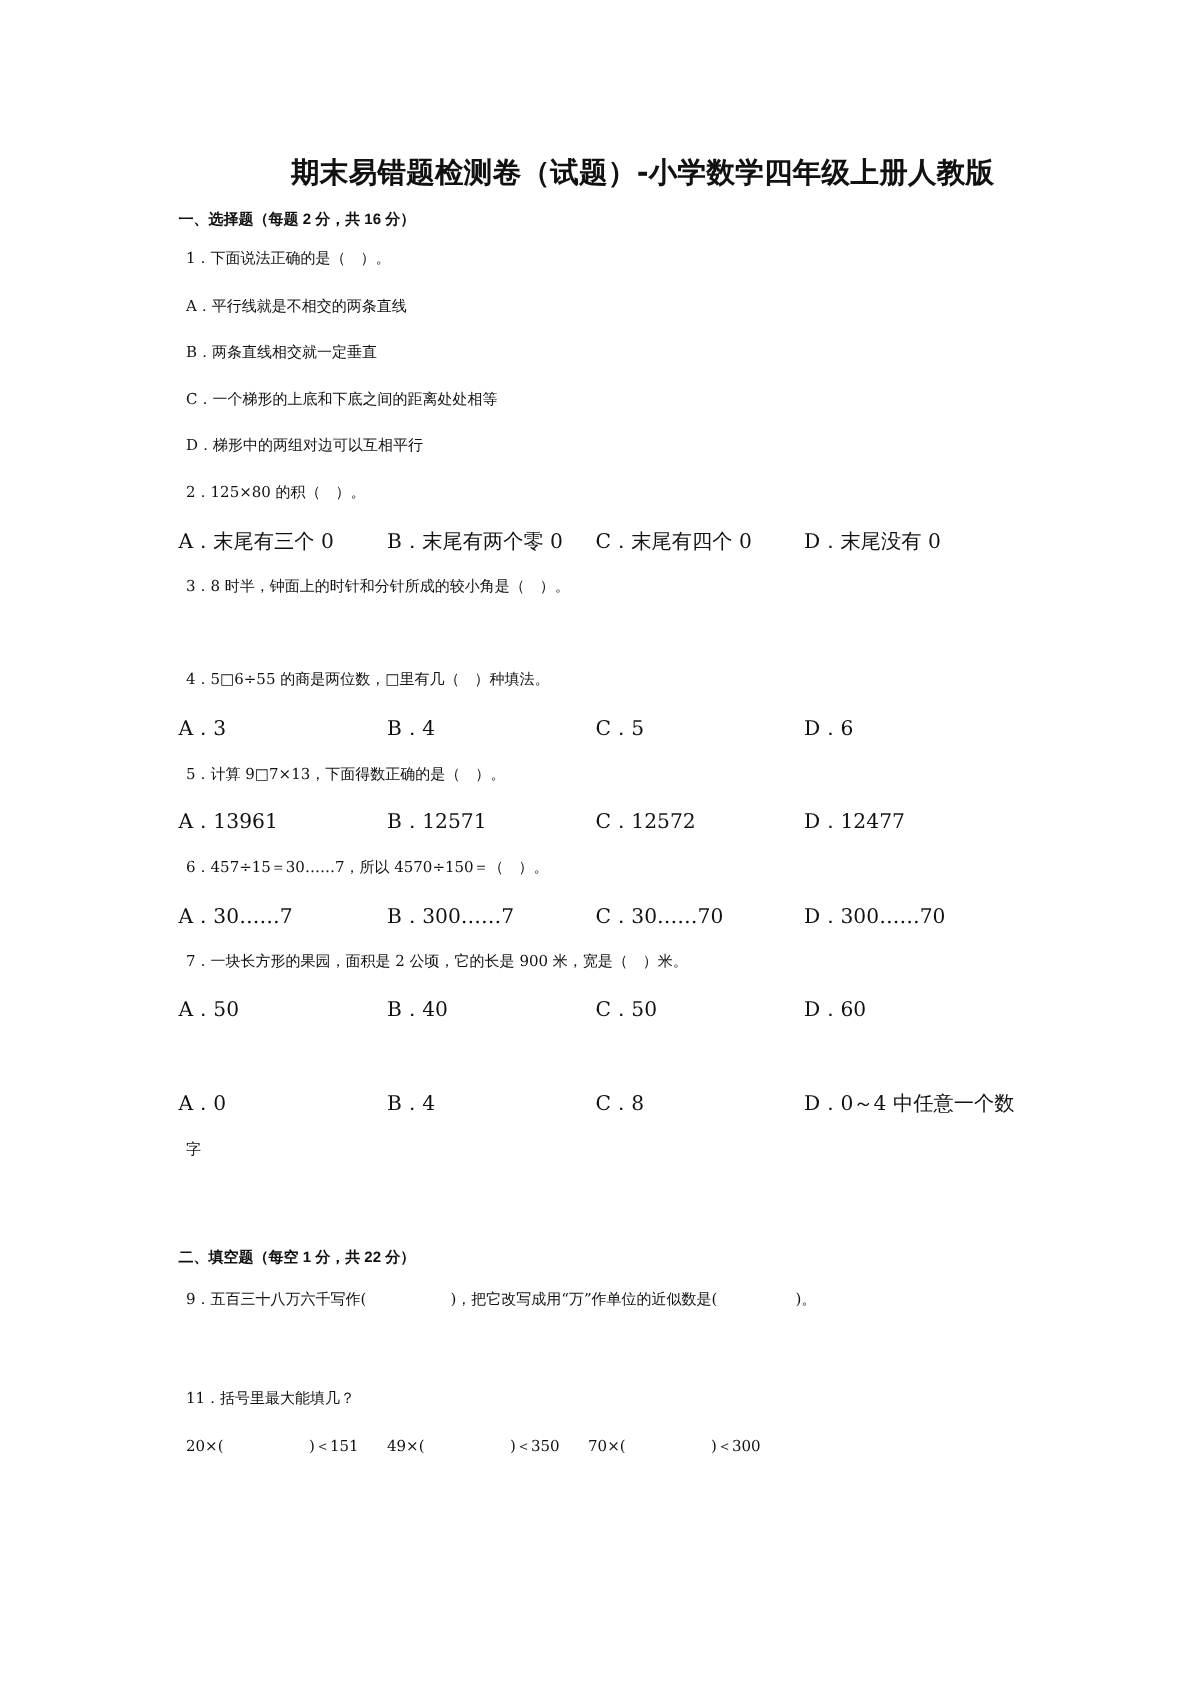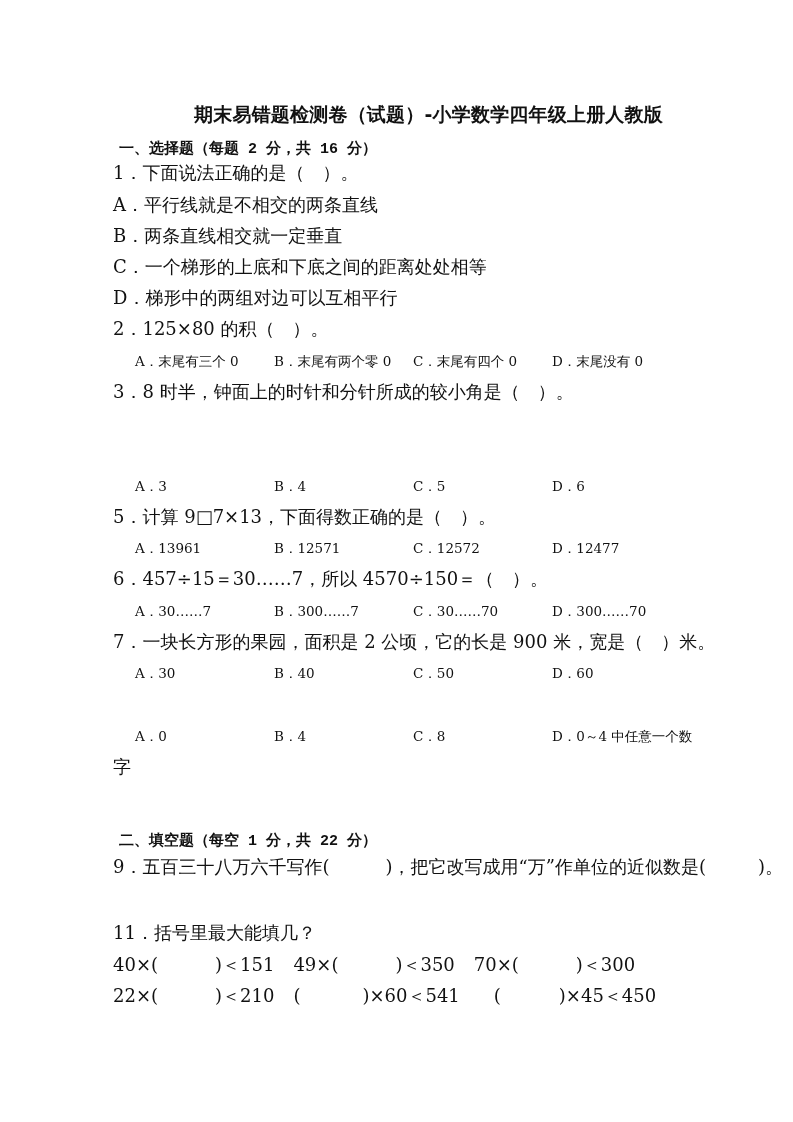--- a/index.html
+++ b/index.html
@@ -2,25 +2,25 @@
 <html><head>
 <meta charset="utf-8">
 <style>
   html, body { margin: 0; padding: 0; background: #ffffff; }
   body { width: 793px; height: 1122px; position: relative; overflow: hidden;
          font-family: "DejaVu Serif", "Liberation Serif", serif; color: #111; }
   .page { position: absolute; left: 0; top: 0; width: 793px; height: 1122px; }
   .title { position: absolute; left: 0; width: 793px; top: 102px; text-align: center;
            font-family: "DejaVu Sans", "Liberation Sans", sans-serif; font-weight: bold;
            font-size: 19px; letter-spacing: 0.2px; padding-left: 32px; }
-  .section { position: absolute; left: 119px; font-family: Liberation Mono, monospace;
-             font-weight: bold; font-size: 15px; }
-  .line { position: absolute; left: 113px; font-size: 18px; white-space: nowrap; line-height: 18px; }
+  .section { position: absolute; left: 119px; font-family: Liberation Sans, sans-serif;
+             font-weight: bold; font-size: 10px; }
+  .line { position: absolute; left: 124px; font-size: 10px; white-space: nowrap; line-height: 18px; }
   .opts { position: absolute; left: 119px; width: 580px; height: 18px; font-size: 13.5px; line-height: 18px; }
-  .opt { position: absolute; top: 0; white-space: nowrap; margin-left: 16px; }
+  .opt { position: absolute; top: 0; white-space: nowrap; }
   .opt.a { left: 0; } .opt.b { left: 139px; } .opt.c { left: 278px; } .opt.d { left: 417px; }
   .blank { display: inline-block; }
   .gap { display: inline-block; }
 </style>
 </head>
 <body>
 
 <div class="page">
 
   <div class="title">期末易错题检测卷（试题）-小学数学四年级上册人教版</div>
@@ -36,20 +36,21 @@
   <div class="line" style="top:320px">2．125×80 的积（　）。</div>
   <div class="opts" style="top:352px">
     <span class="opt a">A．末尾有三个 0</span>
     <span class="opt b">B．末尾有两个零 0</span>
     <span class="opt c">C．末尾有四个 0</span>
     <span class="opt d">D．末尾没有 0</span>
   </div>
 
   <div class="line" style="top:383px">3．8 时半，钟面上的时针和分针所成的较小角是（　）。</div>
 
+  <div class="line" style="top:445px">4．5□6÷55 的商是两位数，□里有几（　）种填法。</div>
   <div class="opts" style="top:477px">
     <span class="opt a">A．3</span>
     <span class="opt b">B．4</span>
     <span class="opt c">C．5</span>
     <span class="opt d">D．6</span>
   </div>
 
   <div class="line" style="top:508px">5．计算 9□7×13，下面得数正确的是（　）。</div>
   <div class="opts" style="top:539px">
     <span class="opt a">A．13961</span>
@@ -61,21 +62,21 @@
   <div class="line" style="top:570px">6．457÷15＝30……7，所以 4570÷150＝（　）。</div>
   <div class="opts" style="top:602px">
     <span class="opt a">A．30……7</span>
     <span class="opt b">B．300……7</span>
     <span class="opt c">C．30……70</span>
     <span class="opt d">D．300……70</span>
   </div>
 
   <div class="line" style="top:633px">7．一块长方形的果园，面积是 2 公顷，它的长是 900 米，宽是（　）米。</div>
   <div class="opts" style="top:664px">
-    <span class="opt a">A．30</span>
+    <span class="opt a">A．50</span>
     <span class="opt b">B．40</span>
     <span class="opt c">C．50</span>
     <span class="opt d">D．60</span>
   </div>
 
   <div class="opts" style="top:727px">
     <span class="opt a">A．0</span>
     <span class="opt b">B．4</span>
     <span class="opt c">C．8</span>
     <span class="opt d">D．0～4 中任意一个数</span>
@@ -84,19 +85,16 @@
 
   <div class="section" style="top:831px">二、填空题（每空 1 分，共 22 分）</div>
 
   <div class="line" style="top:858px">
     <span>9．五百三十八万六千写作(</span><span class="blank" style="width:56px"></span><span>)，把它改写成用“万”作单位的近似数是(</span><span class="blank" style="width:52px"></span><span>)。</span>
   </div>
 
 
   <div class="line" style="top:924px">11．括号里最大能填几？</div>
   <div class="line" style="top:956px">
-    <span>40×(</span><span class="blank" style="width:57px"></span><span>)＜151</span><span class="gap" style="width:19px"></span><span>49×(</span><span class="blank" style="width:57px"></span><span>)＜350</span><span class="gap" style="width:19px"></span><span>70×(</span><span class="blank" style="width:57px"></span><span>)＜300</span>
-  </div>
-  <div class="line" style="top:987px">
-    <span>22×(</span><span class="blank" style="width:57px"></span><span>)＜210</span><span class="gap" style="width:19px"></span><span>(</span><span class="blank" style="width:62px"></span><span>)×60＜541</span><span class="gap" style="width:34px"></span><span>(</span><span class="blank" style="width:58px"></span><span>)×45＜450</span>
+    <span>20×(</span><span class="blank" style="width:57px"></span><span>)＜151</span><span class="gap" style="width:19px"></span><span>49×(</span><span class="blank" style="width:57px"></span><span>)＜350</span><span class="gap" style="width:19px"></span><span>70×(</span><span class="blank" style="width:57px"></span><span>)＜300</span>
   </div>
 
 </div>
 
 </body></html>

